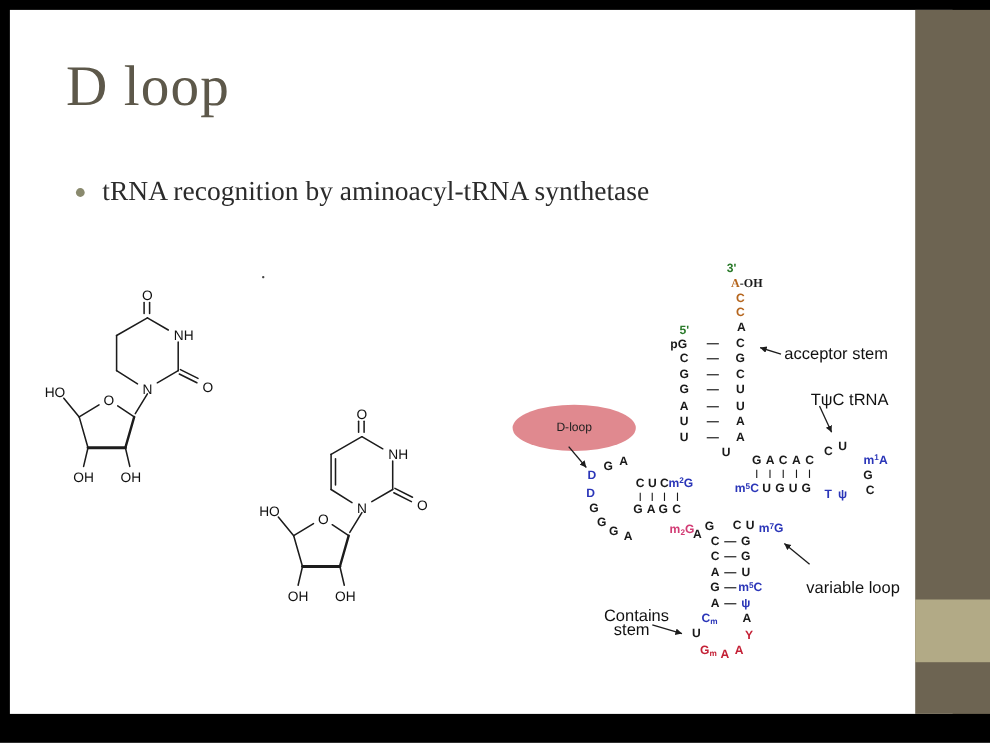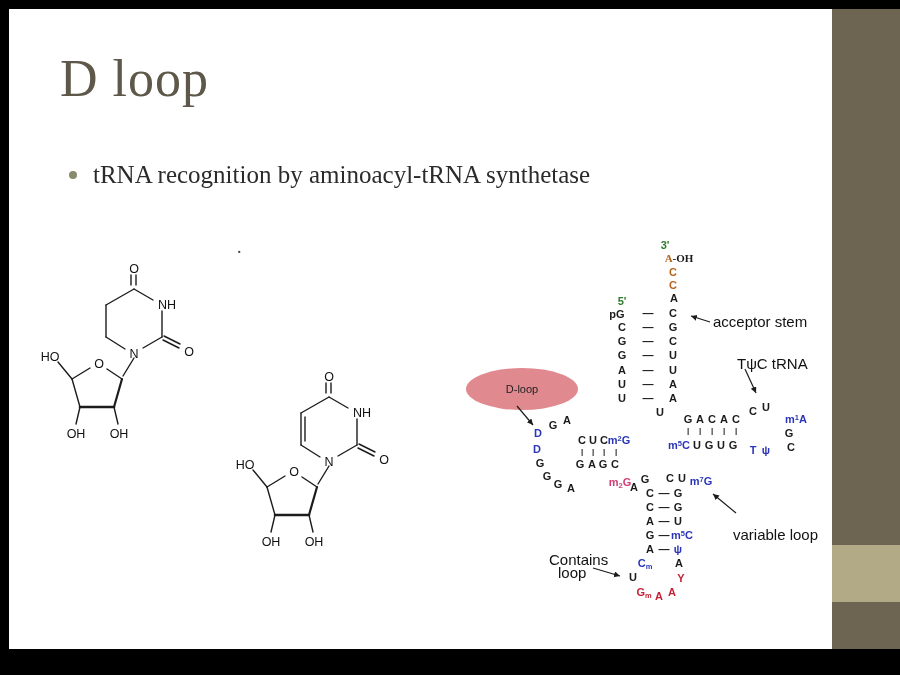--- a/index.html
+++ b/index.html
@@ -201,21 +201,21 @@
         <span class="nt" style="left: 178px; top: 342px; color: rgb(26, 26, 26);">U</span>
         <span class="nt" style="left: 189px; top: 357px; color: rgb(196, 33, 54);"><span>G</span><span class="sub">m</span></span>
         <span class="nt" style="left: 204px; top: 361px; color: rgb(196, 33, 54);">A</span>
         <span class="nt" style="left: 217px; top: 357px; color: rgb(196, 33, 54);">A</span>
         <span class="nt" style="left: 226px; top: 343px; color: rgb(196, 33, 54);">Y</span>
         <span class="nt" style="left: 224px; top: 328px; color: rgb(26, 26, 26);">A</span>
         <span class="tlabel" style="left: 258px; top: 87px;">acceptor stem</span>
         <span class="tlabel" style="left: 282px; top: 129px;">TψC tRNA</span>
         <span class="tlabel" style="left: 278px; top: 284px; margin-top: 16px;">variable loop</span>
         <span class="tlabel" style="left: 94px; top: 325px;">Contains</span>
-        <span class="tlabel" style="left: 103px; top: 338px;">loop</span>
+        <span class="tlabel" style="left: 103px; top: 338px;">stem</span>
         <svg class="arrows" width="360" height="392">
           <defs>
             <marker id="ah" markerWidth="7" markerHeight="7" refX="5" refY="2.5" orient="auto">
               <path d="M0,0L5,2.5L0,5z" fill="#1c1c1c"></path>
             </marker>
           </defs>
           <line x1="255" y1="87" x2="236" y2="81" stroke="#1c1c1c" stroke-width="1.2" marker-end="url(#ah)"></line>
           <line x1="290" y1="134" x2="301" y2="158" stroke="#1c1c1c" stroke-width="1.2" marker-end="url(#ah)"></line>
           <line x1="62" y1="171" x2="78" y2="190" stroke="#1c1c1c" stroke-width="1.2" marker-end="url(#ah)"></line>
           <line x1="281" y1="278" x2="258" y2="259" stroke="#1c1c1c" stroke-width="1.2" marker-end="url(#ah)"></line>

